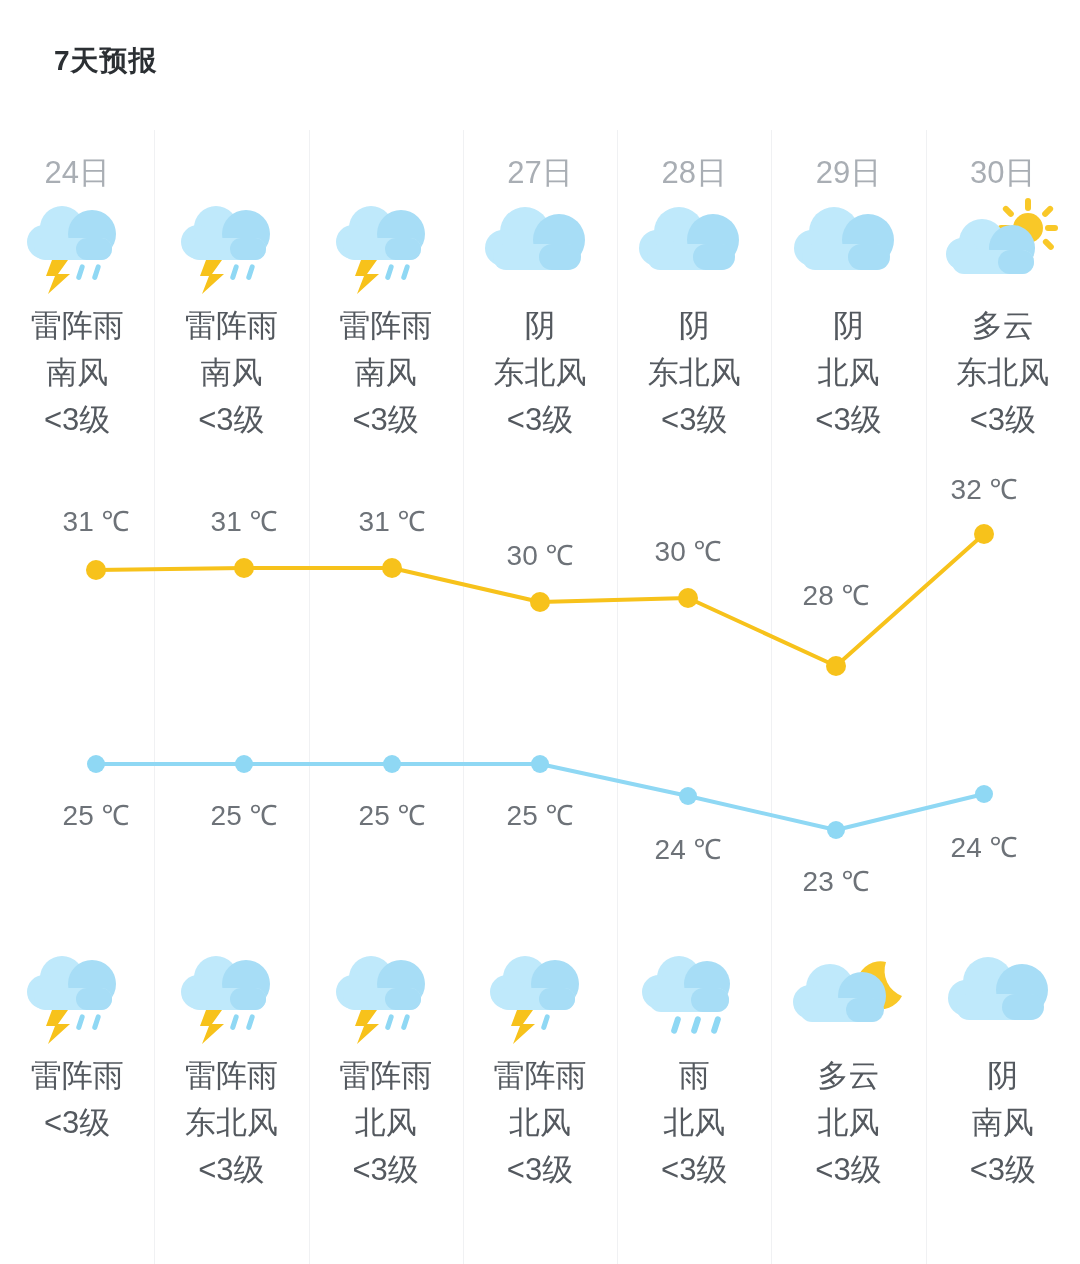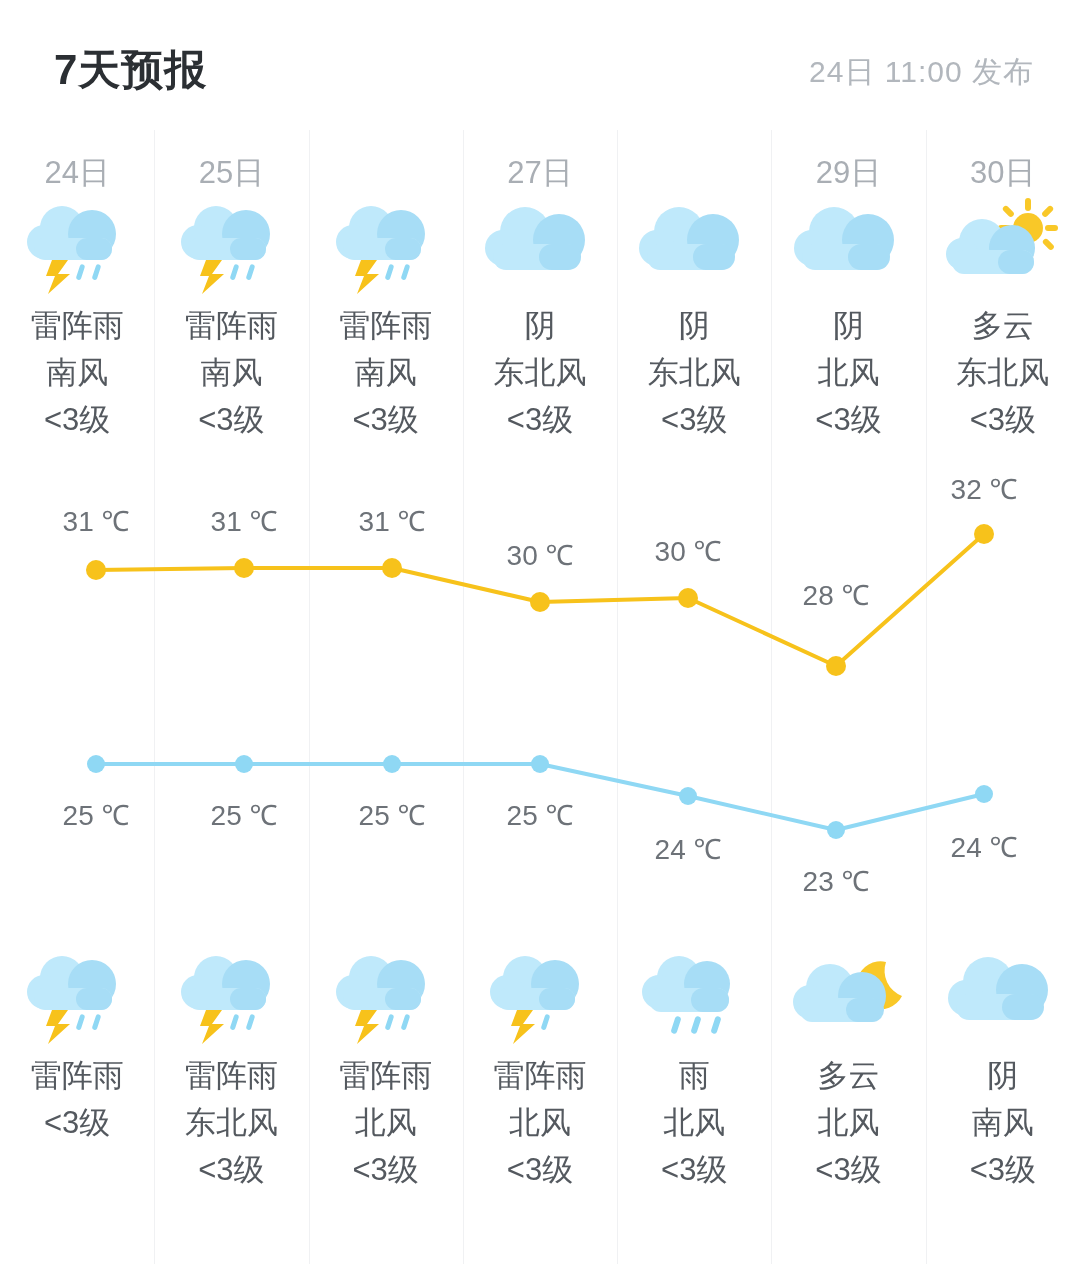--- a/index.html
+++ b/index.html
@@ -11,21 +11,21 @@
     overflow: hidden;
   }
   #app { position: relative; width: 1080px; height: 1264px; }
 
   
   .header {
     position: absolute; top: 42px; left: 0; width: 1080px; height: 62px;
   }
   .header-title {
     position: absolute; left: 54px; top: 0;
-    font-size: 42px; font-weight: bold; color: #2b2f33;
+    font-size: 28px; font-weight: bold; color: #2b2f33;
     letter-spacing: 1px;
   }
   .header-meta {
     position: absolute; right: 46px; top: 10px;
     font-size: 30px; color: #b2b7bd;
     letter-spacing: 1px;
   }
 
   
   .grid {
@@ -90,21 +90,20 @@
     white-space: nowrap;
   }
 </style>
 </head>
 <body>
 
 <div id="app">
 
   <div class="header">
     <div class="header-title">7天预报</div>
-    <div class="header-meta">24日 11:00 发布</div>
   </div>
 
   <div class="grid">
 
     <div class="col">
       <div class="day">24日</div>
       <div class="icon-top">
         <svg width="118" height="96" viewBox="0 0 118 96">
           <circle cx="44" cy="30" r="22" fill="#bfe9fb"></circle>
           <circle cx="74" cy="36" r="24" fill="#a7ddf6"></circle>
@@ -133,21 +132,20 @@
           <rect x="76" y="66" width="5" height="16" rx="2.5" fill="#8fd8f4" transform="rotate(18 78 74)"></rect>
         </svg>
       </div>
       <div class="desc-bot">
         <div class="desc-line">雷阵雨</div>
         <div class="desc-line">&lt;3级</div>
       </div>
     </div>
 
     <div class="col">
-      <div class="day">25日</div>
       <div class="icon-top">
         <svg width="118" height="96" viewBox="0 0 118 96">
           <circle cx="44" cy="30" r="22" fill="#bfe9fb"></circle>
           <circle cx="74" cy="36" r="24" fill="#a7ddf6"></circle>
           <circle cx="26" cy="44" r="17" fill="#bfe9fb"></circle>
           <rect x="16" y="40" width="78" height="22" rx="11" fill="#bfe9fb"></rect>
           <rect x="58" y="40" width="36" height="22" rx="11" fill="#a7ddf6"></rect>
           <polygon points="34,62 50,62 40,76 52,76 30,96 37,78 28,78" fill="#f7c21b"></polygon>
           <rect x="60" y="66" width="5" height="16" rx="2.5" fill="#8fd8f4" transform="rotate(18 62 74)"></rect>
           <rect x="76" y="66" width="5" height="16" rx="2.5" fill="#8fd8f4" transform="rotate(18 78 74)"></rect>
@@ -242,20 +240,21 @@
         </svg>
       </div>
       <div class="desc-bot">
         <div class="desc-line">雷阵雨</div>
         <div class="desc-line">北风</div>
         <div class="desc-line">&lt;3级</div>
       </div>
     </div>
 
     <div class="col">
+      <div class="day">28日</div>
       <div class="icon-top">
         <svg width="118" height="96" viewBox="0 0 118 96">
           <circle cx="44" cy="34" r="25" fill="#bfe9fb"></circle>
           <circle cx="78" cy="42" r="26" fill="#a7ddf6"></circle>
           <circle cx="22" cy="50" r="18" fill="#bfe9fb"></circle>
           <rect x="12" y="46" width="86" height="26" rx="13" fill="#bfe9fb"></rect>
           <rect x="58" y="46" width="42" height="26" rx="13" fill="#a7ddf6"></rect>
         </svg>
       </div>
       <div class="desc-top">

